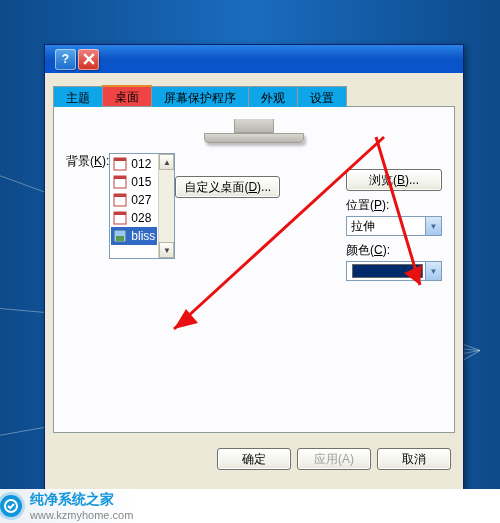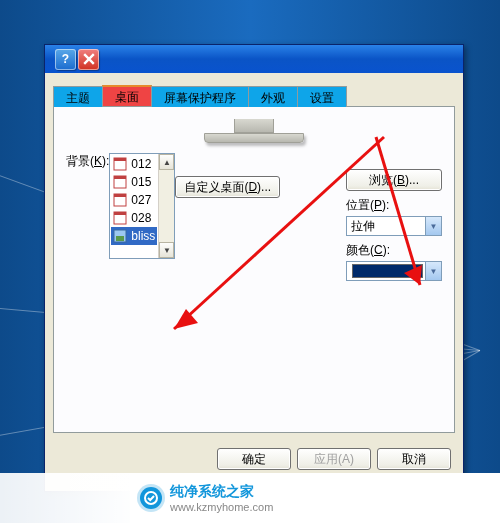--- a/index.html
+++ b/index.html
@@ -100,23 +100,23 @@
   .dialog-btn-row {
     height:52px; display:flex; justify-content:flex-end; align-items:center; gap:6px; padding:0 4px;
   }
   .dialog-btn-row .xp-btn { width:74px; }
 
   .arrow-annot { position:absolute; pointer-events:none; }
   .arrow-svg line { stroke:#e81010; stroke-width:3; }
   .arrow-svg polygon { fill:#e81010; }
 
   .watermark {
-    position:absolute; left:0; right:0; bottom:0; height:50px;
+    position:absolute; left:0; right:0; bottom:0; height:34px;
     background: rgba(255,255,255,0.92);
-    display:flex; align-items:center; gap:8px; padding-left:140px;
+    display:flex; align-items:center; gap:8px; 
     font-size:14px;
   }
   .wm-band { position:absolute; left:130px; right:0; top:0; bottom:0; background:#fff;}
   .wm-gradient { position:absolute; left:0; width:140px; top:0; bottom:0; background:linear-gradient(to right, rgba(255,255,255,0) 0%, #fff 100%);}
   .wm-content { position:relative; display:flex; align-items:center; gap:8px;}
   .wm-logo {
     width:22px; height:22px; border-radius:50%; background:#1296db; display:flex; align-items:center; justify-content:center;
     box-shadow: 0 0 0 3px rgba(18,150,219,0.25);
   }
   .wm-text1 { color:#1296db; font-weight:bold; }

